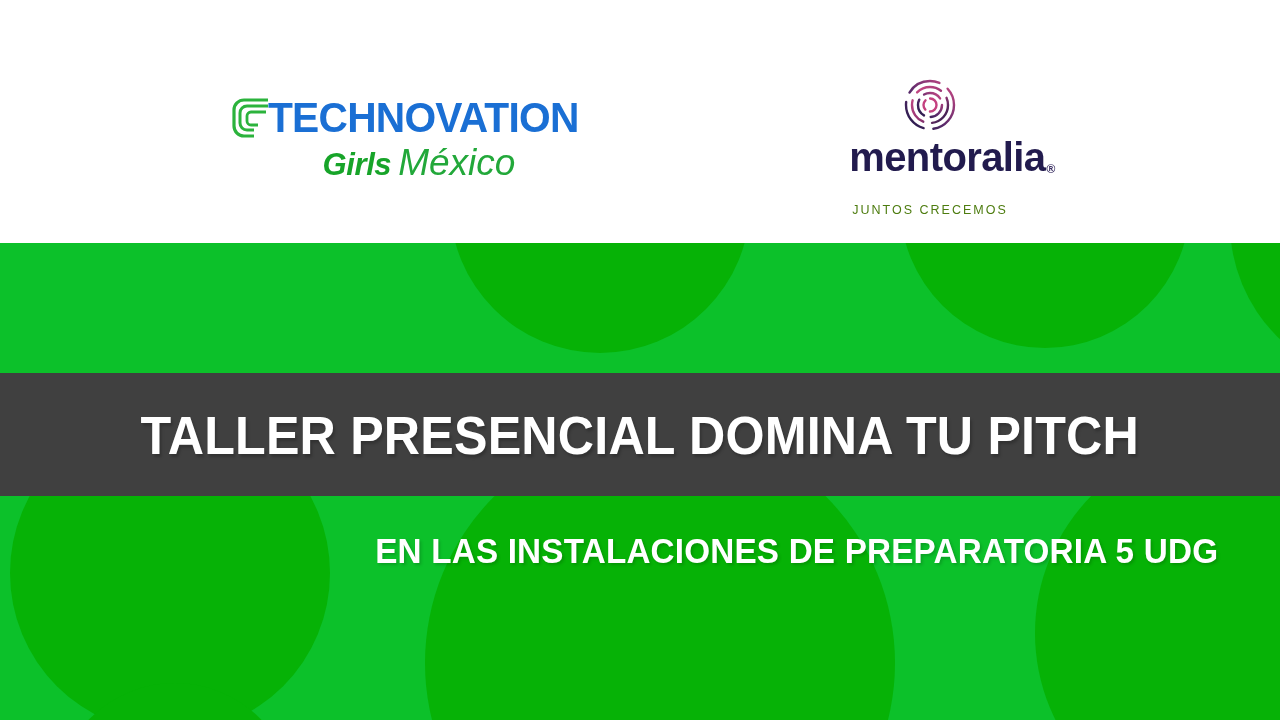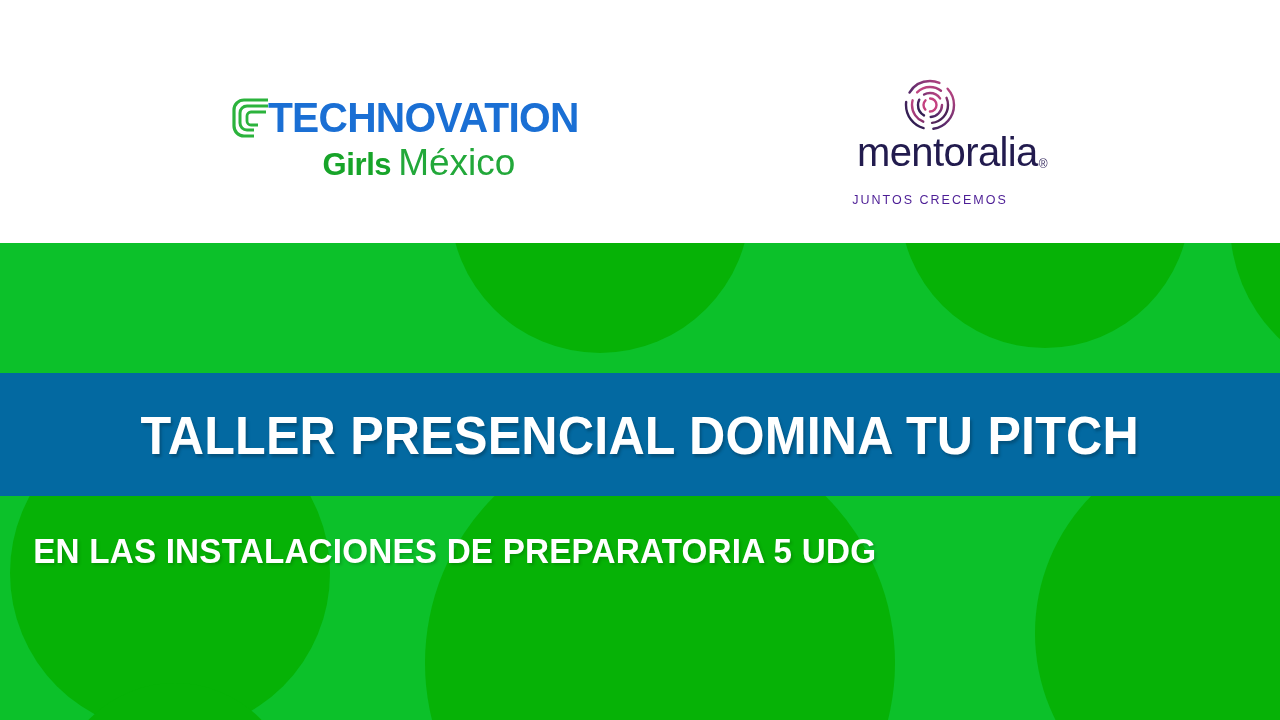--- a/index.html
+++ b/index.html
@@ -68,20 +68,21 @@
     transform: scaleX(0.97);
     transform-origin: left center;
     white-space: nowrap;
   }
   .tn-sub-row {
     display: flex;
     align-items: baseline;
     justify-content: center;
     margin-top: 6px;
     margin-left: 24px;
+    font-style: italic;
   }
   .tn-girls {
     font-family: "Liberation Sans", sans-serif;
     font-weight: bold;
     font-size: 31px;
     color: #17a429;
     letter-spacing: -0.4px;
     line-height: 34px;
   }
   .tn-mexico {
@@ -107,40 +108,40 @@
   }
   .mn-mark {
     width: 54px;
     height: 54px;
     margin-bottom: -4px;
   }
   .mn-mark svg { display: block; }
   .mn-wordmark {
     position: relative;
     font-family: "Liberation Sans", sans-serif;
-    font-weight: normal;
+    font-weight: bold;
     font-size: 40px;
     color: #221b4e;
     letter-spacing: -0.6px;
-    line-height: 48px;
+    line-height: 58px;
     white-space: nowrap;
     margin-left: 44px;
   }
   .mn-reg {
     font-size: 12px;
     vertical-align: -2px;
     margin-left: 1px;
     color: #3a2f63;
   }
   .mn-tagline {
     font-family: "Liberation Sans", sans-serif;
     font-weight: normal;
     font-size: 12.5px;
     letter-spacing: 2.0px;
-    color: #4c1d95;
+    color: #4d7c0f;
     margin-top: 5px;
     white-space: nowrap;
   }
 
   
   .green-body {
     position: absolute;
     left: 0;
     top: 243px;
     width: 1280px;
@@ -160,21 +161,21 @@
     fill: #06b206;
   }
 
   
   .blue-band {
     position: absolute;
     left: 0;
     top: 373px;
     width: 1280px;
     height: 123px;
-    background: #0369a1;
+    background: #404040;
     display: flex;
     align-items: center;
     justify-content: center;
   }
   .headline {
     font-family: "Liberation Sans", sans-serif;
     font-weight: bold;
     font-size: 54px;
     color: #ffffff;
     letter-spacing: 0.2px;
@@ -182,27 +183,27 @@
     transform: scaleX(0.93);
     transform-origin: center center;
     white-space: nowrap;
     text-shadow: 2px 3px 3px rgba(0,0,0,0.22);
     line-height: 58px;
   }
 
   
   .subhead-wrap {
     position: absolute;
-    left: 11px;
+    left: 0;
     top: 521px;
     width: 1240px;
     height: 60px;
     display: flex;
     align-items: center;
-    justify-content: flex-start;
+    justify-content: flex-end;
   }
   .subhead {
     font-family: "Liberation Sans", sans-serif;
     font-weight: bold;
     font-size: 35px;
     color: #ffffff;
     letter-spacing: 0.2px;
     text-align: center;
     transform: scaleX(0.95);
     transform-origin: center center;

